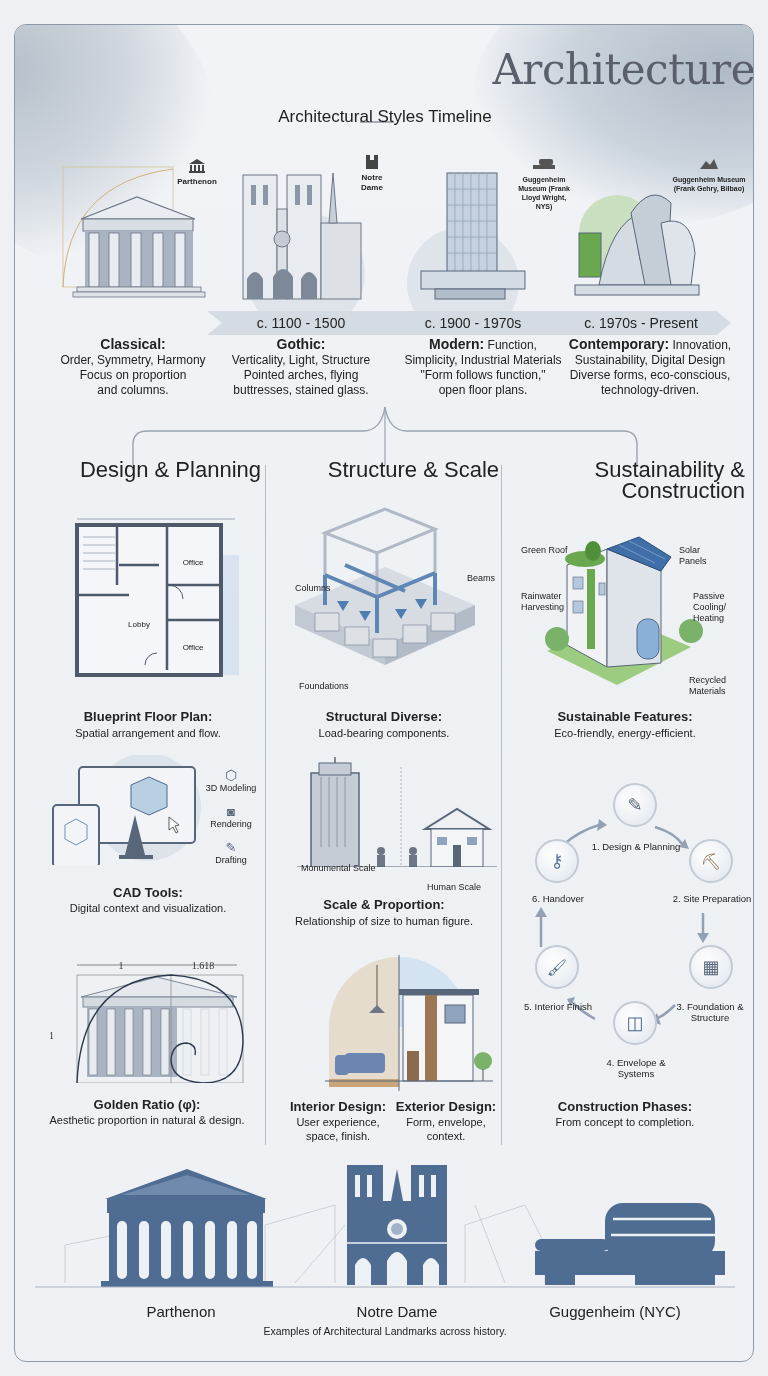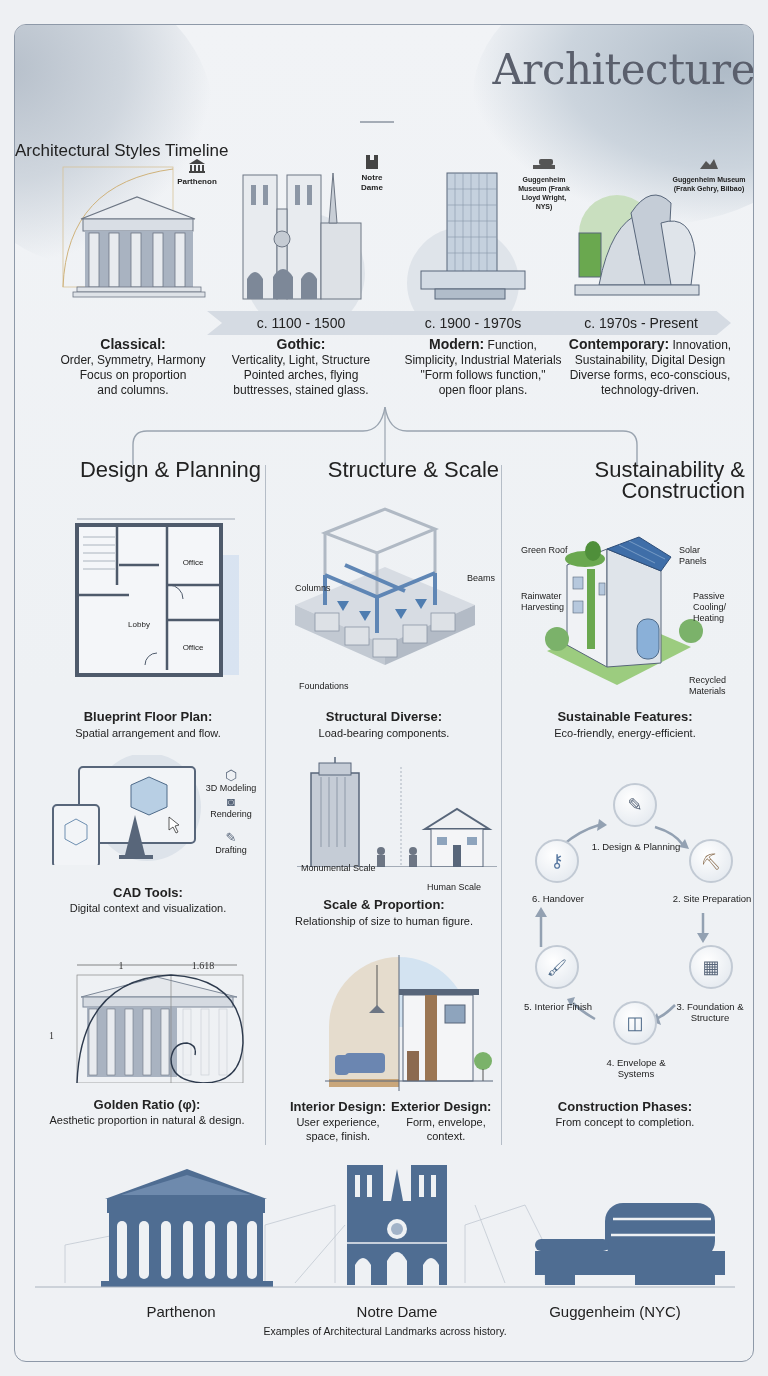--- a/index.html
+++ b/index.html
@@ -5,21 +5,21 @@
   *{box-sizing:border-box;margin:0;padding:0}
   html,body{width:768px;height:1376px;background:#eef0f3;overflow:hidden}
   body{font-family:"Liberation Sans",sans-serif;color:#222;position:relative}
   .frame{position:absolute;left:14px;top:24px;width:740px;height:1338px;border:1.5px solid #8e99a8;border-radius:12px;overflow:hidden;
     background:linear-gradient(180deg,#f1f3f6 0%,#eef1f4 50%,#eff1f4 100%)}
   .swoosh-l{position:absolute;left:-60px;top:-40px;width:260px;height:280px;border-radius:50%;background:radial-gradient(ellipse at 20% 30%,#a8b3c0 0%,#c7cfd8 40%,rgba(230,234,238,0) 70%);opacity:.8}
   .swoosh-r{position:absolute;right:-80px;top:-60px;width:360px;height:260px;border-radius:50%;background:radial-gradient(ellipse at 70% 40%,#a3b1bf 0%,#c5cfd9 45%,rgba(235,238,242,0) 72%);opacity:.85}
   .abs{position:absolute}
   .title{left:0;width:740px;top:20px;text-align:right;font-family:"DejaVu Serif",serif;font-size:42px;color:#5a5f6c;font-weight:normal;letter-spacing:-.5px}
   .title-rule{left:345px;top:96px;width:34px;height:2px;background:#a5acb6}
-  .subtitle{left:0;width:740px;top:116px;font-size:17px;color:#222}
+  .subtitle{left:0;width:740px;top:82px;text-align:center;font-size:17px;color:#222}
   .tl-card{top:128px;width:172px;height:170px}
   .tl-label{font-size:8px;font-weight:bold;color:#222;text-align:center;line-height:10px}
   .tl-bar{top:286px;left:24px;width:692px;height:24px}
   .chev{position:absolute;top:0;height:24px;background:#d5dbe3;display:flex;align-items:center;justify-content:center;font-size:14px;color:#222;
     clip-path:polygon(0 0,92% 0,100% 50%,92% 100%,0 100%,8% 50%)}
   .chev.first{clip-path:polygon(0 0,92% 0,100% 50%,92% 100%,0 100%,4% 50%)}
   .tl-text{top:312px;width:172px;text-align:center;font-size:12px;line-height:15px;color:#222}
   .tl-text b{font-size:14px}
   .brace{left:116px;top:380px;width:510px;height:60px}
   .col-head{font-size:22px;color:#222;text-align:right;line-height:21px}
@@ -223,21 +223,21 @@
     <rect x="36" y="12" width="116" height="76" rx="4" fill="#f2f4f7" stroke="#58667a" stroke-width="2"></rect>
     <polygon points="92,60 82,100 102,100" fill="#58667a"></polygon>
     <rect x="76" y="100" width="34" height="4" fill="#58667a"></rect>
     <polygon points="88,30 106,22 124,30 124,52 106,60 88,52" fill="#b8cfe4" stroke="#4e6a89"></polygon>
     <path d="M126 62 l10 8 l-4 1 l3 6 l-2 1 l-3 -6 l-4 3z" fill="#fff" stroke="#333" stroke-width=".8"></path>
     <rect x="10" y="50" width="46" height="62" rx="4" fill="#f2f4f7" stroke="#58667a" stroke-width="2"></rect>
     <polygon points="22,70 33,64 44,70 44,84 33,90 22,84" fill="none" stroke="#6e8fb1"></polygon>
   </svg>
   <div class="abs" style="left:186px;top:742px;width:60px;text-align:center">
     <div style="font-size:14px;color:#58667a">⬡</div>
-    <div class="lbl" style="">3D Modeling</div>
+    <div class="lbl" style="margin-bottom:10px">3D Modeling</div>
     <div style="font-size:13px;color:#58667a">◙</div>
     <div class="lbl" style="margin-bottom:10px">Rendering</div>
     <div style="font-size:13px;color:#58667a">✎</div>
     <div class="lbl">Drafting</div>
   </div>
   <div class="abs cap-t" style="left:20px;top:860px;width:226px">CAD Tools:</div>
   <div class="abs cap-s" style="left:20px;top:876px;width:226px">Digital context and visualization.</div>
 
   <svg class="abs" style="left:22px;top:930px" width="210" height="128" viewBox="0 0 210 128">
     <line x1="40" y1="10" x2="200" y2="10" stroke="#555" stroke-width=".7"></line>
@@ -347,21 +347,21 @@
     <rect x="110" y="40" width="12" height="86" fill="#9b7653"></rect>
     <rect x="130" y="50" width="20" height="18" fill="#8ea4bd" stroke="#58667a"></rect>
     <rect x="92" y="96" width="12" height="30" fill="#8c6a4f"></rect>
     <circle cx="168" cy="106" r="9" fill="#7bb26a"></circle>
       <line x1="168" y1="114" x2="168" y2="126" stroke="#555"></line>
     <line x1="10" y1="126" x2="178" y2="126" stroke="#58667a"></line>
   </svg>
   <div class="abs cap-t" style="left:268px;top:1074px;width:110px;text-align:center">Interior Design:</div>
   <div class="abs cap-s" style="left:268px;top:1090px;width:110px">User experience,</div>
   <div class="abs cap-s" style="left:268px;top:1104px;width:110px">space, finish.</div>
-  <div class="abs cap-t" style="left:376px;top:1074px;width:110px;text-align:left">Exterior Design:</div>
+  <div class="abs cap-t" style="left:376px;top:1074px;width:110px;text-align:center">Exterior Design:</div>
   <div class="abs cap-s" style="left:376px;top:1090px;width:110px">Form, envelope,</div>
   <div class="abs cap-s" style="left:376px;top:1104px;width:110px">context.</div>
 
   <div class="abs col-head" style="left:490px;top:434px;width:240px">
     <div>Sustainability &amp;</div>
     <div>Construction</div>
   </div>
 
   <svg class="abs" style="left:526px;top:510px" width="170" height="160" viewBox="0 0 170 160">
     <polygon points="6,116 76,150 150,112 80,82" fill="#9ccc7f"></polygon>

